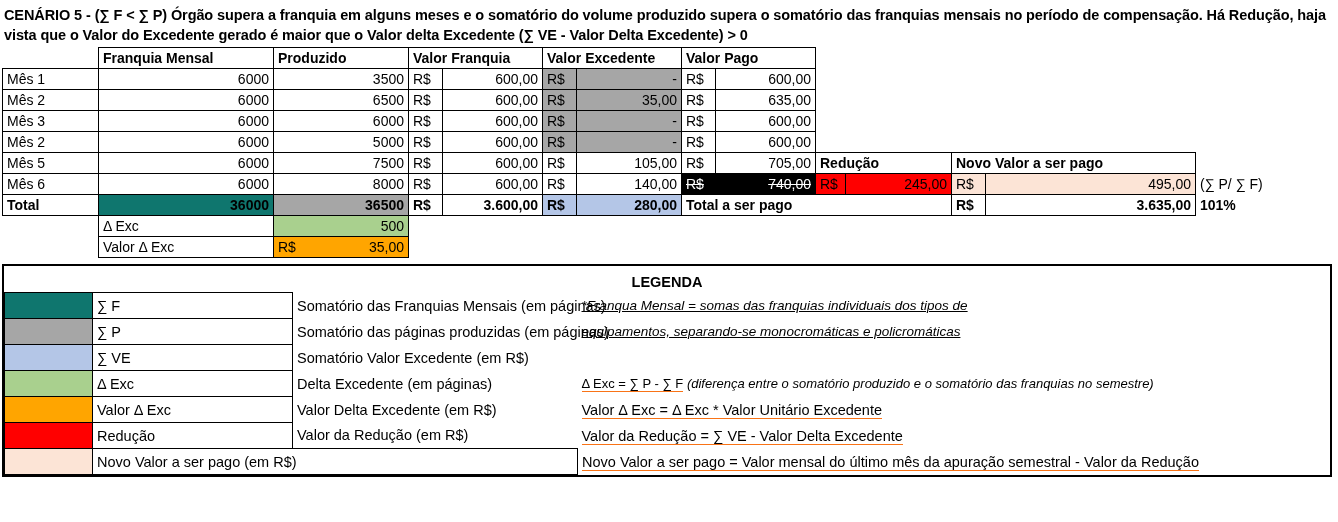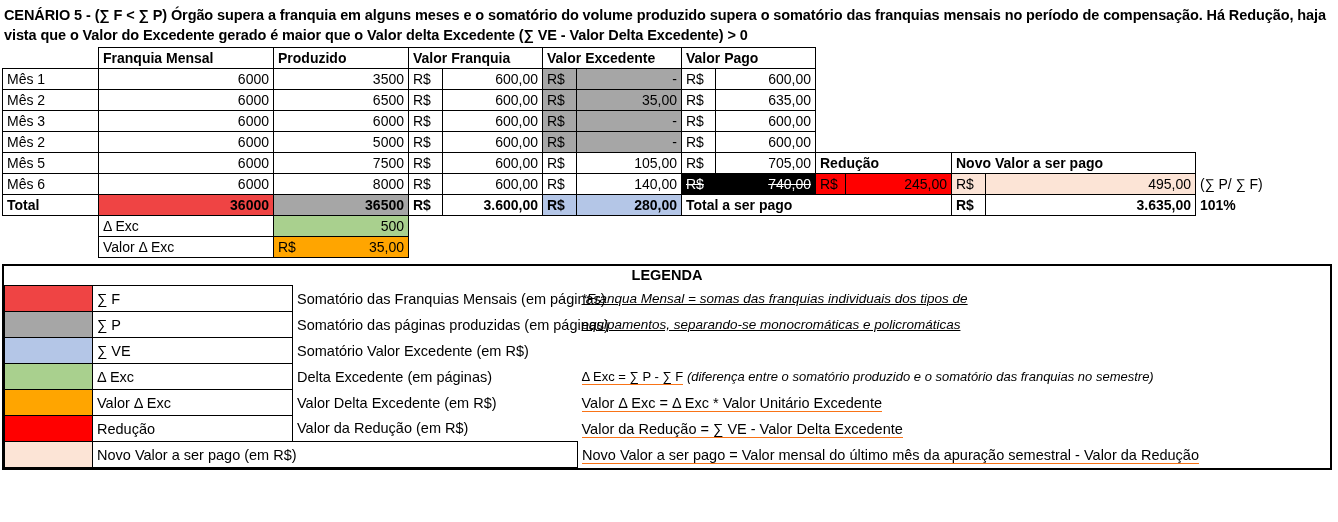--- a/index.html
+++ b/index.html
@@ -58,21 +58,21 @@
   .lbl {
     font-weight: normal;
     text-align: left;
   }
   .bold { font-weight: bold; }
   .num { text-align: right; margin-top: 41px; }
   .ctr { text-align: left; }
   .cur-sym { text-align: left; padding-left: 4px; }
 
   
-  .c-yellow { background: #ef4444; }
+  .c-yellow { background: #0f766e; }
   .c-gray   { background: #a6a6a6; }
   .c-blue   { background: #b4c6e7; }
   .c-green  { background: #a9d08e; }
   .c-orange { background: #ffa500; }
   .c-red    { background: #ff0000; }
   .c-peach  { background: #fce4d6; }
   .c-black  { background: #000000; color: #ffffff; }
   .strike   { text-decoration: line-through; }
 
   
@@ -80,21 +80,21 @@
     margin-left: 2px;
     margin-top: 6px;
     border: 2px solid #000000;
     width: 1330px;
     box-sizing: border-box;
   }
   .legend-title {
     text-align: center;
     font-weight: bold;
     font-size: 14.5px;
-    padding: 1px 0 2px 0;
+    padding: 8px 0 2px 0;
   }
   .legend-table {
     width: 100%;
     font-size: 14.5px;
   }
   .legend-table td {
     padding: 0 4px;
     height: 25px;
     vertical-align: middle;
     white-space: nowrap;

